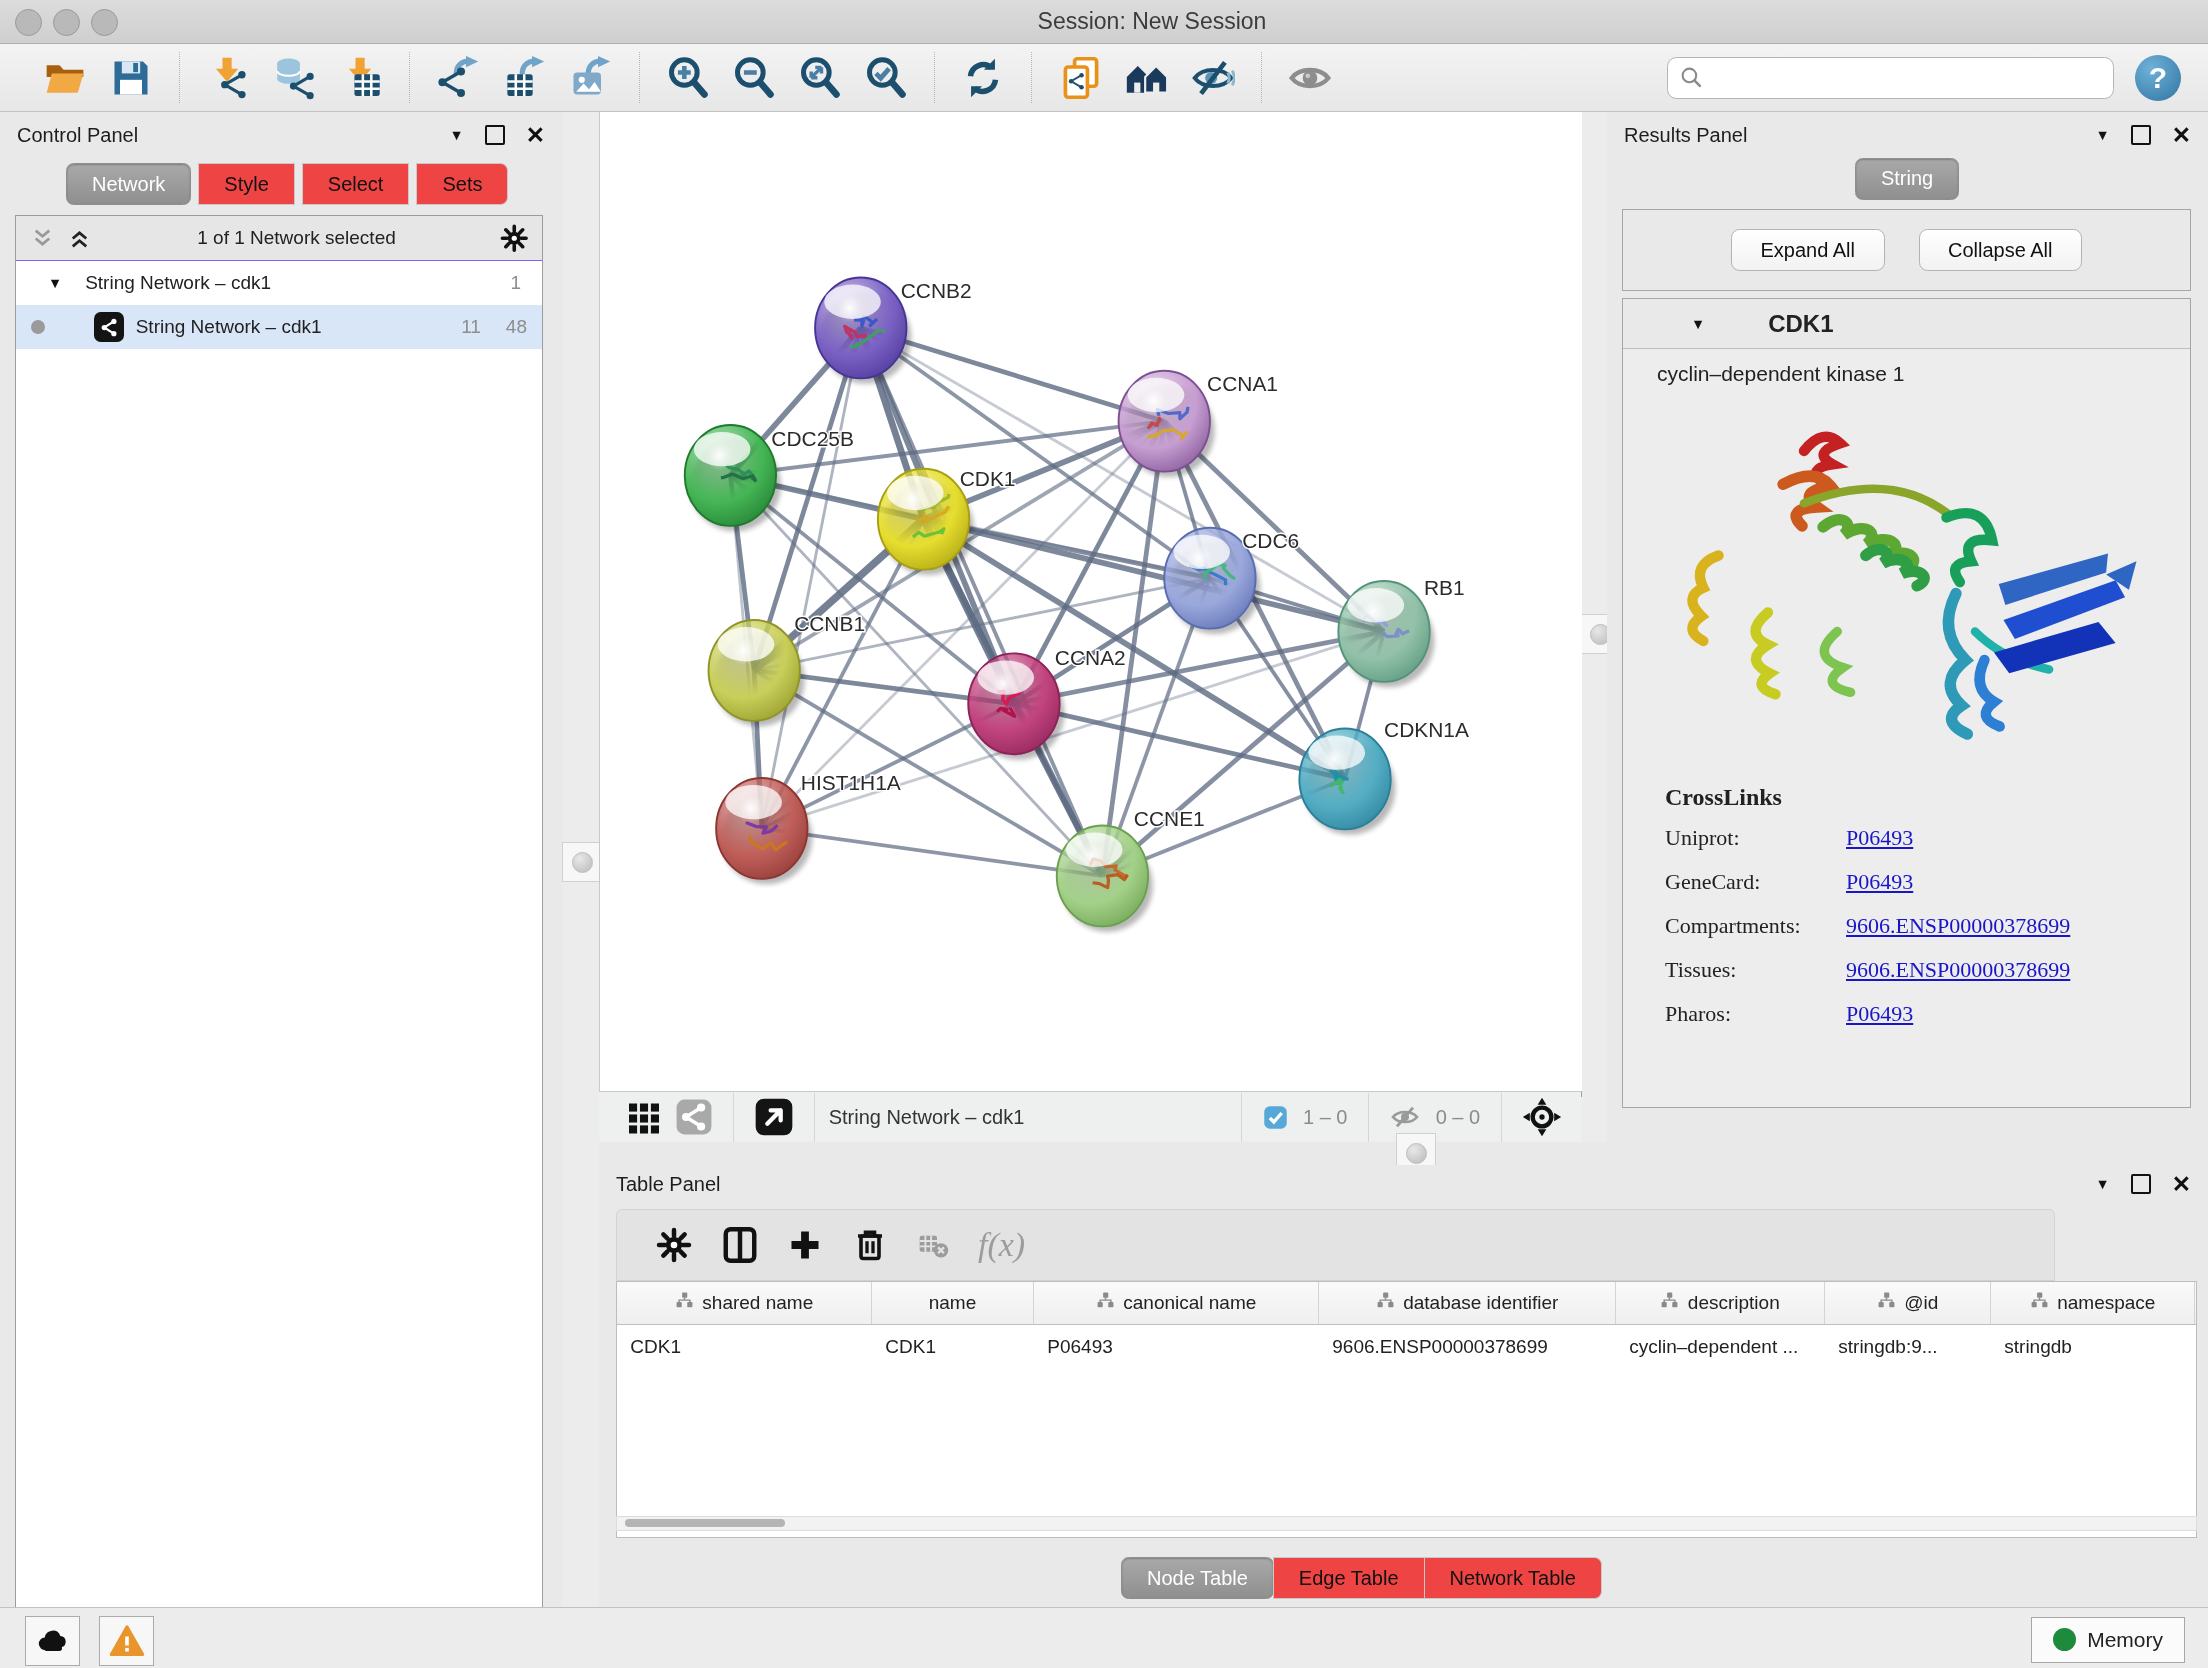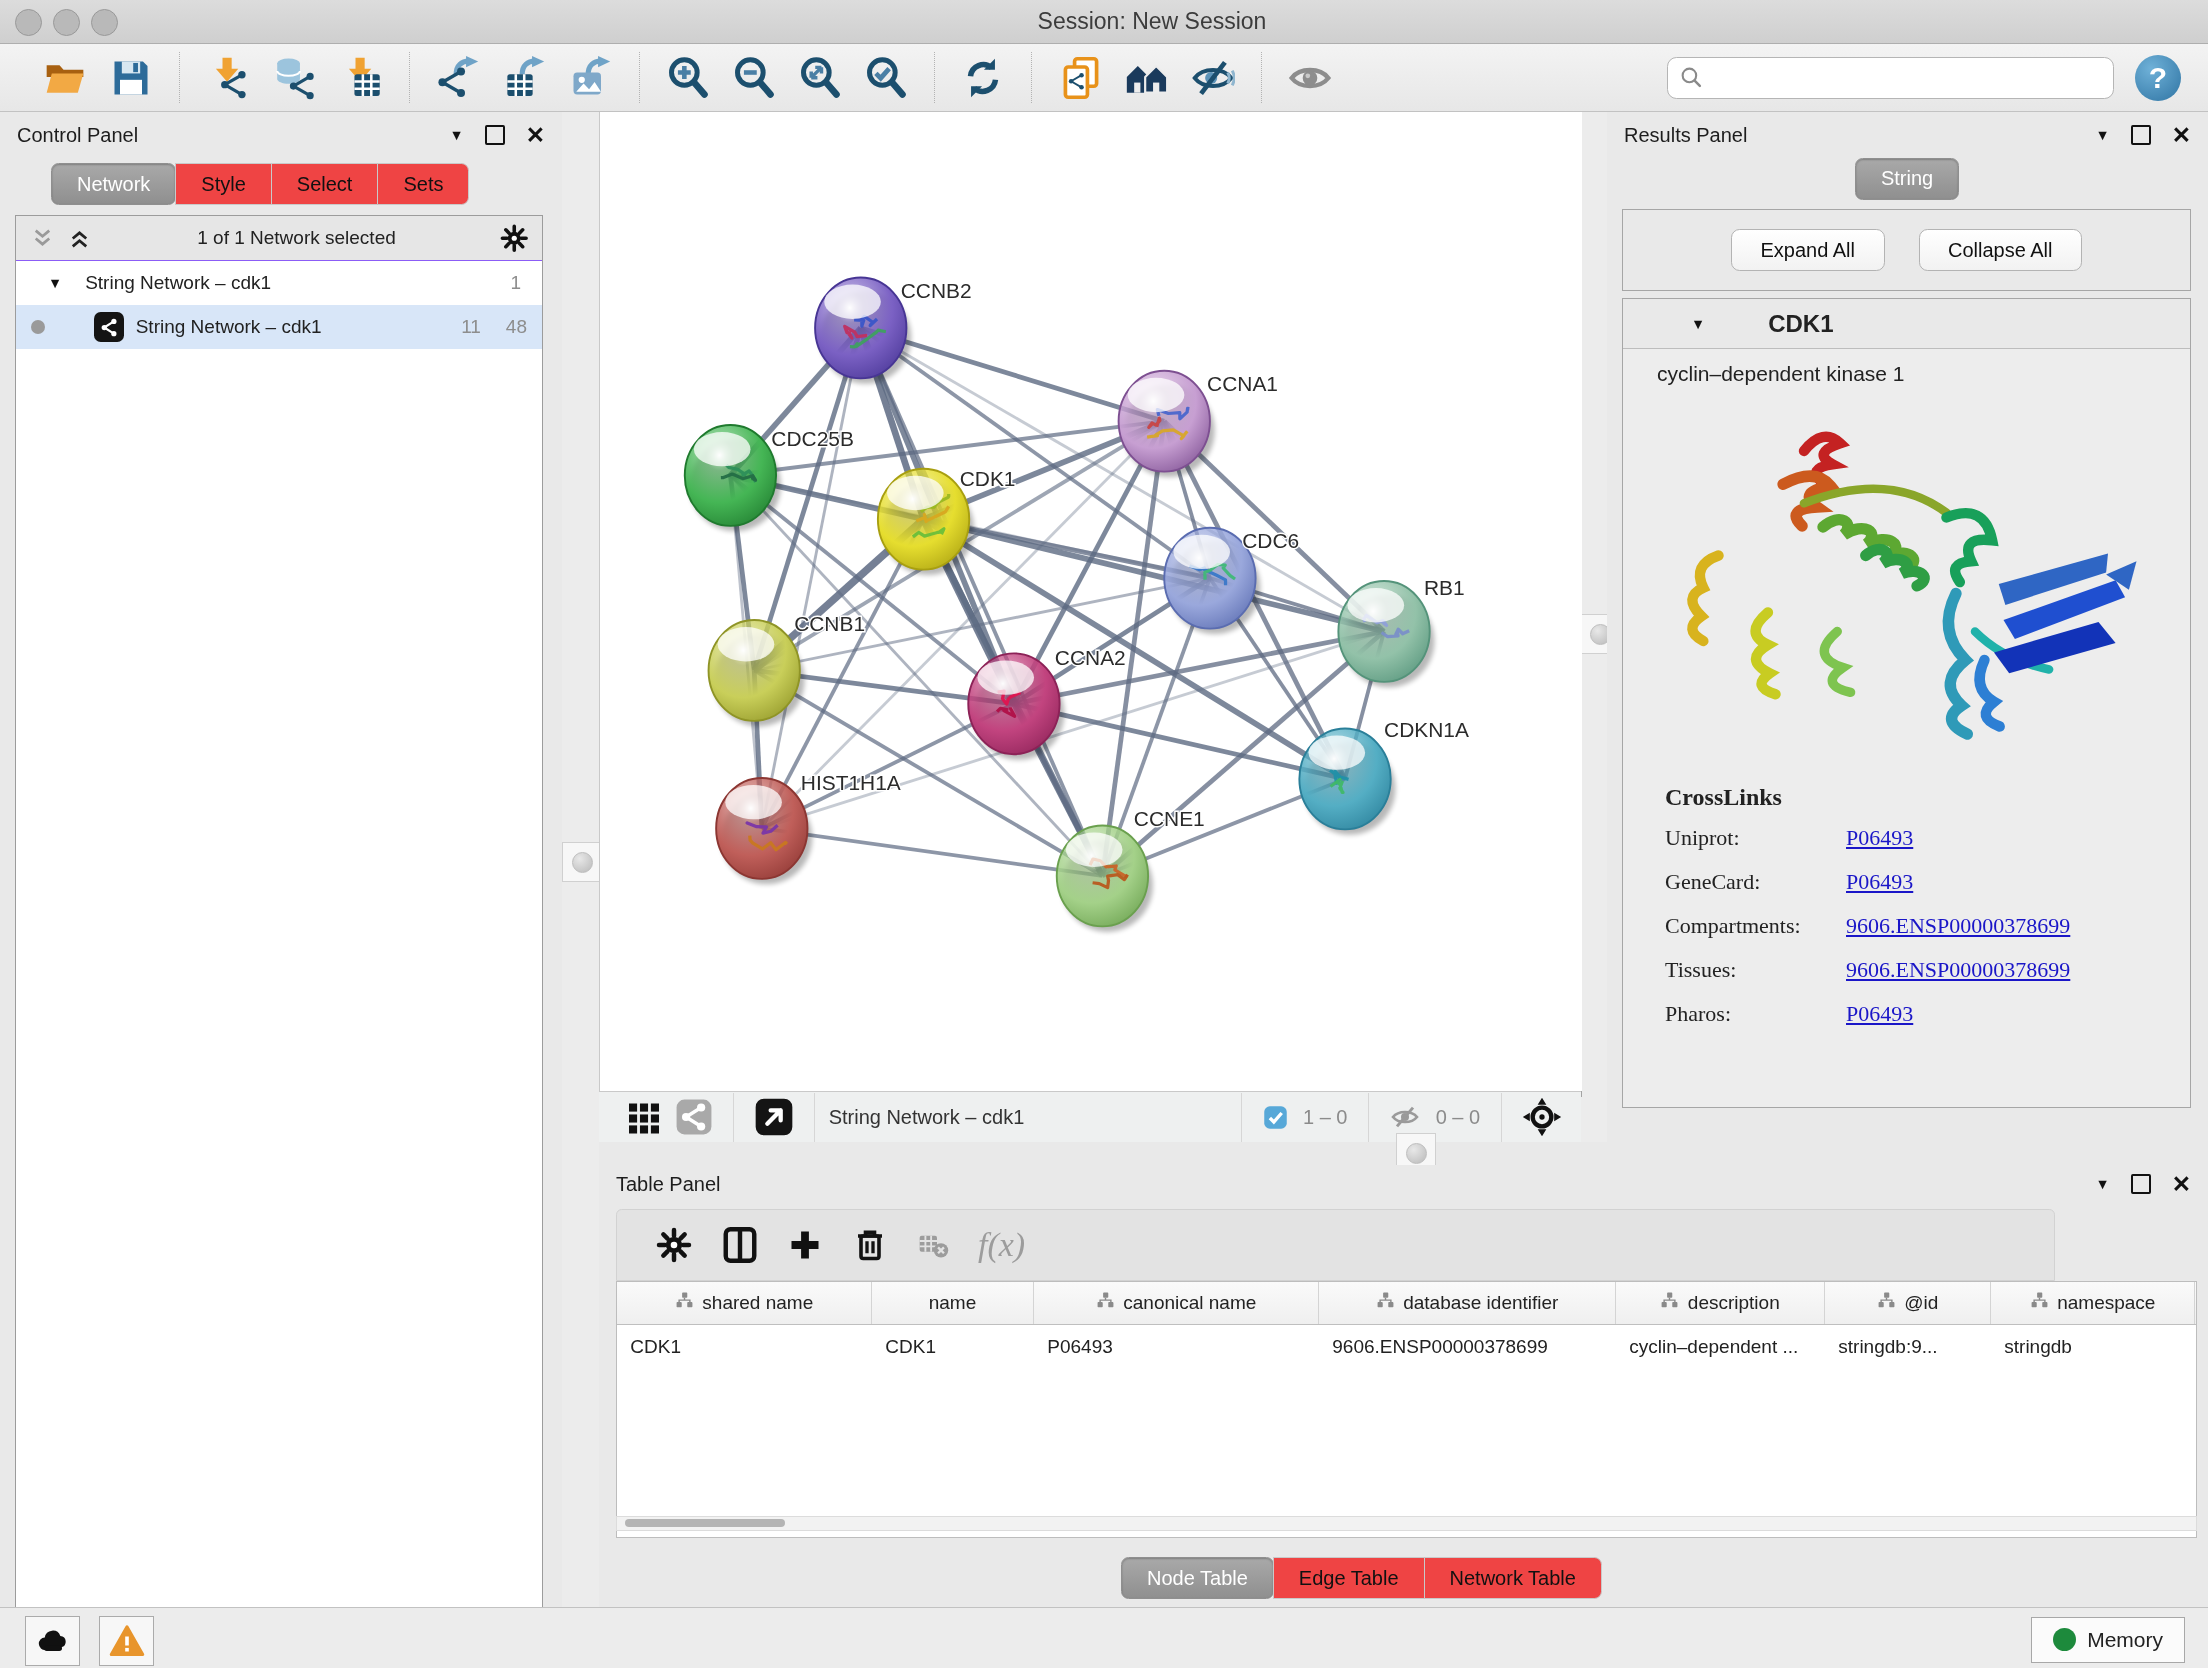--- a/index.html
+++ b/index.html
@@ -34,21 +34,21 @@
   .tabs{display:flex;}
   .tab{height:40px;display:flex;align-items:center;justify-content:center;font-size:20px;
     background:#ef4444;border:1px solid #c9c9c9;color:#111;padding:0 25px;margin-left:-1px;}
   .tab.first{border-radius:7.6px 0 0 7.6px;}
   .tab.last{border-radius:0 7.6px 7.6px 0;}
   .tab.active{background:linear-gradient(#a9a9a9,#8f8f8f);color:#fff;border-color:#8f8f8f;
     border-radius:7.6px;box-shadow:inset 0 1px 1.9px rgba(0,0,0,.25);}
   .tab.single{border-radius:7.6px;}
   
   .control-panel{position:absolute;left:0;top:112px;width:562px;height:1495px;background:#e9e9e9;}
-  .cp-tabs{position:absolute;left:52px;top:51px;}
+  .cp-tabs{position:absolute;left:67px;top:51px;gap:8px;}
   .cp-box{position:absolute;left:15px;top:103px;width:528px;height:1465px;background:#fff;
     border:1.9px solid #9c9c9c;box-sizing:border-box;}
   .cp-box-hdr{height:44px;background:#e6e6e6;border-bottom:1px solid #8b5cf6;display:flex;
     align-items:center;padding:0 13.3px;font-size:19px;}
   .cp-box-hdr .sp{flex:1;}
   .tree-row{height:44px;display:flex;align-items:center;font-size:19px;}
   .tree-row .num{color:#8d8d8d;}
   .tree-row.selected{background:#d8e6f8;}
   .dot-gray{width:14.3px;height:14.3px;border-radius:50%;background:#9a9a9a;}
   .chip{width:30px;height:30px;border-radius:6.7px;background:#141414;display:flex;

